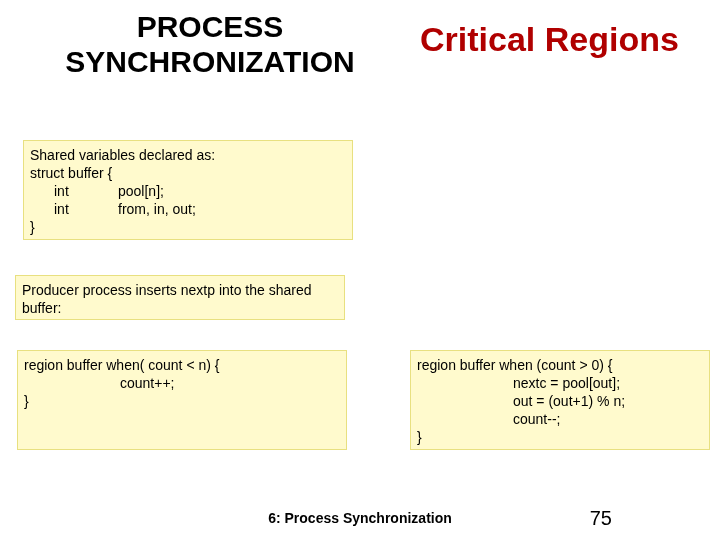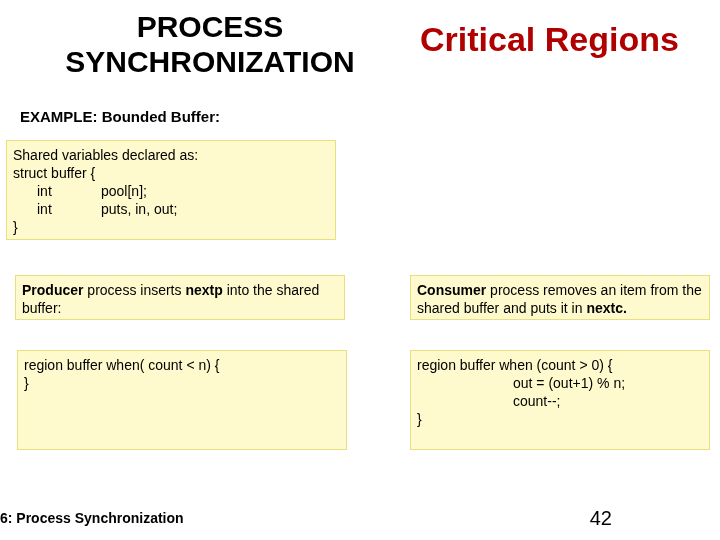--- a/index.html
+++ b/index.html
@@ -49,21 +49,21 @@
     position: absolute;
     background: #fffacd;
     border: 1px solid #e8e080;
     box-sizing: border-box;
     padding: 6px 6px 6px 6px;
     font-size: 14px;
     line-height: 1.28;
   }
   .box-shared {
     top: 140px;
-    left: 6px;
+    left: 23px;
     width: 330px;
     height: 100px;
   }
   .struct-row { display: flex; align-items: center; }
   .struct-kw { width: 64px; padding-left: 24px; box-sizing: content-box; }
 
   .box-prod-desc {
     top: 275px;
     left: 15px;
     width: 330px;
@@ -81,78 +81,77 @@
     width: 330px;
     height: 100px;
   }
   .box-cons-code {
     top: 350px;
     left: 410px;
     width: 300px;
     height: 100px;
   }
   .code-indent { padding-left: 96px; }
-  .b { font-weight: bold; }
+  .b { font-weight: normal; }
 
   .footer-title {
     position: absolute;
     bottom: 14px;
     left: 0;
     width: 720px;
+    text-align: center;
     font-size: 14px;
     font-weight: bold;
   }
   .footer-num {
     position: absolute;
     bottom: 10px;
     right: 20px;
     font-size: 20px;
   }
   .nowrap { white-space: nowrap; }
 </style>
 </head>
 <body>
 
 <div class="slide">
 
   <div class="title-left">PROCESS SYNCHRONIZATION</div>
   <div class="title-right">Critical Regions</div>
 
-  <div class="example-label">EXAMPLE:   Bounded Buffer:</div>
 
   <div class="yellow-box box-shared">
     <div>Shared variables declared as:</div>
     <div>struct buffer {</div>
     <div class="struct-row">
       <div class="struct-kw">int</div>
       <div>pool[n];</div>
     </div>
     <div class="struct-row">
       <div class="struct-kw">int</div>
-      <div>puts, in, out;</div>
+      <div>from, in, out;</div>
     </div>
     <div>}</div>
   </div>
 
   <div class="yellow-box box-prod-desc">
     <span class="b">Producer</span><span> process inserts </span><span class="b">nextp</span><span> into the shared buffer:</span>
   </div>
 
-  <div class="yellow-box box-cons-desc">
-    <span class="b">Consumer</span><span> process removes an item from the shared buffer and puts it in   </span><span class="b">nextc.</span>
-  </div>
 
   <div class="yellow-box box-prod-code">
     <div class="nowrap">region   buffer  when( count &lt; n) {</div>
+    <div class="code-indent">count++;</div>
     <div>}</div>
   </div>
 
   <div class="yellow-box box-cons-code">
     <div class="nowrap">region  buffer  when (count &gt; 0) {</div>
+    <div class="code-indent">nextc = pool[out];</div>
     <div class="code-indent">out = (out+1) % n;</div>
     <div class="code-indent">count--;</div>
     <div>}</div>
   </div>
 
   <div class="footer-title">6: Process Synchronization</div>
-  <div class="footer-num">42</div>
+  <div class="footer-num">75</div>
 
 </div>
 
 </body></html>

